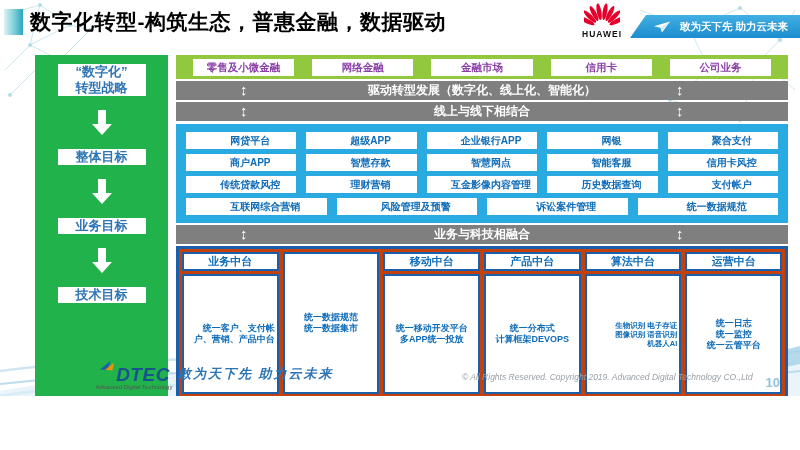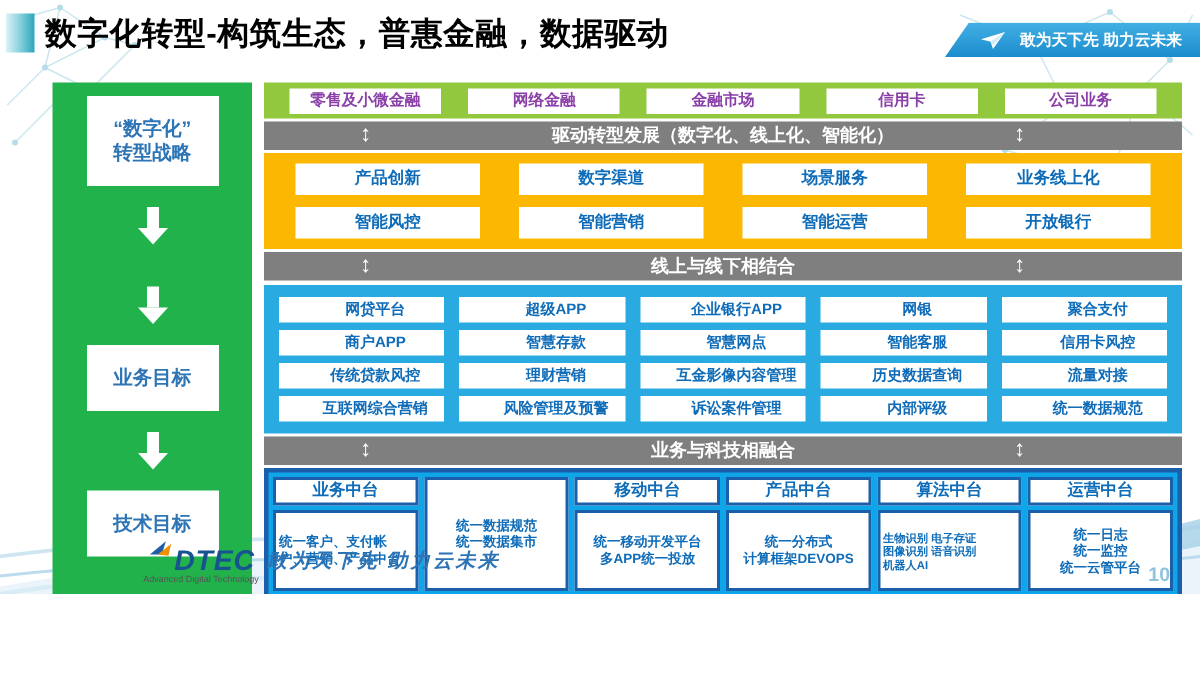--- a/index.html
+++ b/index.html
@@ -24,21 +24,21 @@
   .ribbon { position:absolute; left:630px; top:15px; width:170px; height:23px;
     background:linear-gradient(180deg,#43b0e4 0%,#1b8ccd 100%);
     clip-path:polygon(16px 0,100% 0,100% 100%,0 100%);
     display:flex; align-items:center; color:#fff; font-size:10.5px; font-weight:bold; }
   .ribbon .plane { margin:0 10px 0 24px; display:flex; }
 
   
   .sidebar { position:absolute; left:35px; top:55px; width:133px; height:345px; background:#21b24c;
     display:flex; flex-direction:column; align-items:center; padding-top:9px; z-index:2; }
   .sb-box { width:88px; background:#fff; color:#2e75b6; font-weight:bold; font-size:13px;
-    text-align:center; padding:14px 2px; line-height:16px; }
+    text-align:center; padding:0 2px; line-height:16px; }
   .down-arrow { display:flex; flex-direction:column; align-items:center; margin:14px 0; }
   .down-arrow .stem { width:8px; height:14px; background:#fff; }
   .down-arrow .head { width:0; height:0; border-left:10px solid transparent; border-right:10px solid transparent; border-top:11px solid #fff; }
 
   
   .main { position:absolute; left:176px; top:55px; width:612px; height:345px;
     display:flex; flex-direction:column; z-index:2; }
   .biz-row { height:24px; background:#92c83e; display:flex; align-items:center; padding:0 8px; }
   .biz-row .box { flex:1; margin:0 9px; background:#fff; color:#8b3fa8; font-weight:bold; font-size:10.5px;
     text-align:center; height:17px; line-height:17px; }
@@ -47,27 +47,27 @@
   .banner .ud { position:absolute; top:-2px; font-size:15px; font-weight:bold; color:#fff; line-height:22px; }
   .banner .ud.l { left:64px; } .banner .ud.r { left:500px; }
   .yellow { margin-top:2px; height:64px; background:#fcb800; display:flex; flex-direction:column; justify-content:center; padding:0 8px; }
   .yellow .row { display:flex; margin:4px 0; }
   .yellow .box { flex:1; margin:0 13px; background:#fff; color:#0f6cb8; font-weight:bold; font-size:11px;
     text-align:center; height:21px; line-height:21px; }
   .blue { margin-top:3px; height:99px; background:#29abe2; display:flex; flex-direction:column; justify-content:center; padding:0 5px; }
   .blue .row { display:flex; margin:2.5px 0; }
   .blue .box { flex:1; margin:0 5px; background:#fff; color:#0f6cb8; font-weight:bold; font-size:10px;
     text-align:center; height:17px; line-height:17px; white-space:nowrap; overflow:hidden;padding-left:18px; }
-  .platforms { margin-top:2px; flex:1; border:3px solid #1b5ea9; background:#0ea5e9; display:flex; padding:3px; gap:4px; }
+  .platforms { margin-top:2px; flex:1; border:3px solid #1b5ea9; background:#c2410c; display:flex; padding:3px; gap:4px; }
   .pf-col { flex:1; display:flex; flex-direction:column; gap:3px; min-width:0; }
   .pf-head { border:2px solid #1b5ea9; color:#0f6cb8; font-weight:bold; font-size:11px; text-align:center;
     height:19px; line-height:15px; background:#fff; }
   .pf-body { border:2px solid #1b5ea9; flex:1; color:#0f6cb8; font-weight:bold; font-size:9px;
     display:flex; flex-direction:column; justify-content:center; text-align:center; line-height:11px; padding:1px 2px; background:#fff; }
-  .pf-body.left { text-align:left; }
+  .pf-body.left { text-align:right; }
   .pf-body.small { font-size:7.5px; line-height:9px; }
 
   
   .ftr { position:absolute; left:0; bottom:0; width:800px; height:42px; z-index:3; }
   .dtec { position:absolute; left:84px; bottom:6px; width:100px; text-align:center; }
   .dtec-top { display:flex; align-items:center; justify-content:center; }
   .dtec-word { font-size:19px; font-weight:bold; font-style:italic; color:#17548f; letter-spacing:.5px;margin-top:16px; }
   .dtec-sub { font-size:6px; color:#555; margin-top:-2px; }
   .ftr-slogan { position:absolute; left:178px; bottom:13px; font-size:13px; font-weight:bold; font-style:italic; color:#2e74b5; letter-spacing:2px; }
   .copyright { position:absolute; left:462px; bottom:14px; width:300px; font-size:8.5px; font-style:italic; color:#9aa0a6; }
@@ -114,40 +114,58 @@
     <path d="M0,75 C250,30 480,85 800,45 L800,80 L0,80 Z" fill="#eaf4fa"></path>
     <path d="M0,55 C260,20 520,80 800,35" fill="none" stroke="#cfe6f2" stroke-width="2.5"></path>
     <path d="M0,68 C300,35 520,88 800,55" fill="none" stroke="#bcdcee" stroke-width="2"></path>
     <path d="M600,80 L800,30 L800,48 L650,80 Z" fill="#a5cfe7" opacity="0.8"></path>
     <path d="M0,80 C120,60 200,76 320,66" fill="none" stroke="#d8ecf5" stroke-width="3"></path>
   </svg>
 
   <div class="hdr">
     <div class="title-accent"></div>
     <div class="page-title">数字化转型-构筑生态，普惠金融，数据驱动</div>
+    <div class="huawei">
+      <svg width="36" height="26" viewBox="0 0 100 80">
+        <g fill="#e4002b">
+          <ellipse cx="50" cy="26" rx="7" ry="26" transform="rotate(-64 50 78)"></ellipse>
+          <ellipse cx="50" cy="26" rx="7" ry="26" transform="rotate(-46 50 78)"></ellipse>
+          <ellipse cx="50" cy="26" rx="7" ry="26" transform="rotate(-28 50 78)"></ellipse>
+          <ellipse cx="50" cy="26" rx="7" ry="26" transform="rotate(-10 50 78)"></ellipse>
+          <ellipse cx="50" cy="26" rx="7" ry="26" transform="rotate(10 50 78)"></ellipse>
+          <ellipse cx="50" cy="26" rx="7" ry="26" transform="rotate(28 50 78)"></ellipse>
+          <ellipse cx="50" cy="26" rx="7" ry="26" transform="rotate(46 50 78)"></ellipse>
+          <ellipse cx="50" cy="26" rx="7" ry="26" transform="rotate(64 50 78)"></ellipse>
+        </g>
+      </svg>
+      <div class="huawei-word">HUAWEI</div>
+    </div>
     <div class="ribbon">
       <span class="plane">
         <svg width="16" height="12" viewBox="0 0 20 14">
             <polygon points="0,6 20,0 10,14 8,8" fill="#fff"></polygon>
             <polygon points="8,8 20,0 10,11" fill="#cfe8f7"></polygon>
           </svg>
       </span>
       <span>敢为天下先 助力云未来</span>
     </div>
   </div>
 
   <aside class="sidebar">
     <div class="sb-box">
       <div>“数字化”</div>
       <div>转型战略</div>
     </div>
     <div class="down-arrow">
         <div class="stem"></div>
         <div class="head"></div>
       </div>
+    <div class="sb-box">
+      <div>整体目标</div>
+    </div>
     <div class="down-arrow">
         <div class="stem"></div>
         <div class="head"></div>
       </div>
     <div class="sb-box">
       <div>业务目标</div>
     </div>
     <div class="down-arrow">
         <div class="stem"></div>
         <div class="head"></div>
@@ -166,34 +184,20 @@
       <div class="box">信用卡</div>
       <div class="box">公司业务</div>
     </div>
 
     <div class="banner">
       <span class="ud l">↕</span>
       <span>驱动转型发展（数字化、线上化、智能化）</span>
       <span class="ud r">↕</span>
     </div>
 
-    <div class="yellow">
-      <div class="row">
-        <div class="box">产品创新</div>
-        <div class="box">数字渠道</div>
-        <div class="box">场景服务</div>
-        <div class="box">业务线上化</div>
-      </div>
-      <div class="row">
-        <div class="box">智能风控</div>
-        <div class="box">智能营销</div>
-        <div class="box">智能运营</div>
-        <div class="box">开放银行</div>
-      </div>
-    </div>
 
     <div class="banner">
       <span class="ud l">↕</span>
       <span>线上与线下相结合</span>
       <span class="ud r">↕</span>
     </div>
 
     <div class="blue">
       <div class="row">
         <div class="box">网贷平台</div>
@@ -207,27 +211,26 @@
         <div class="box">智慧存款</div>
         <div class="box">智慧网点</div>
         <div class="box">智能客服</div>
         <div class="box">信用卡风控</div>
       </div>
       <div class="row">
         <div class="box">传统贷款风控</div>
         <div class="box">理财营销</div>
         <div class="box">互金影像内容管理</div>
         <div class="box">历史数据查询</div>
-        <div class="box">流量对接</div>
+        <div class="box">支付帐户</div>
       </div>
       <div class="row">
         <div class="box">互联网综合营销</div>
         <div class="box">风险管理及预警</div>
         <div class="box">诉讼案件管理</div>
-        <div class="box">内部评级</div>
         <div class="box">统一数据规范</div>
       </div>
     </div>
 
     <div class="banner">
       <span class="ud l">↕</span>
       <span>业务与科技相融合</span>
       <span class="ud r">↕</span>
     </div>
 
@@ -282,16 +285,17 @@
       <div class="dtec-top">
         <svg width="18" height="16" viewBox="0 0 20 18">
           <polygon points="2,12 14,2 11,12" fill="#1f5fa8"></polygon>
           <polygon points="8,12 18,4 16,13" fill="#f29100"></polygon>
         </svg>
         <span class="dtec-word">DTEC</span>
       </div>
       <div class="dtec-sub">Advanced Digital Technology</div>
     </div>
     <div class="ftr-slogan">敢为天下先   助力云未来</div>
+    <div class="copyright">© All Rights Reserved. Copyright 2019. Advanced Digital Technology CO.,Ltd</div>
     <div class="page-num">10</div>
   </footer>
 
 </div>
 
 </body></html>

